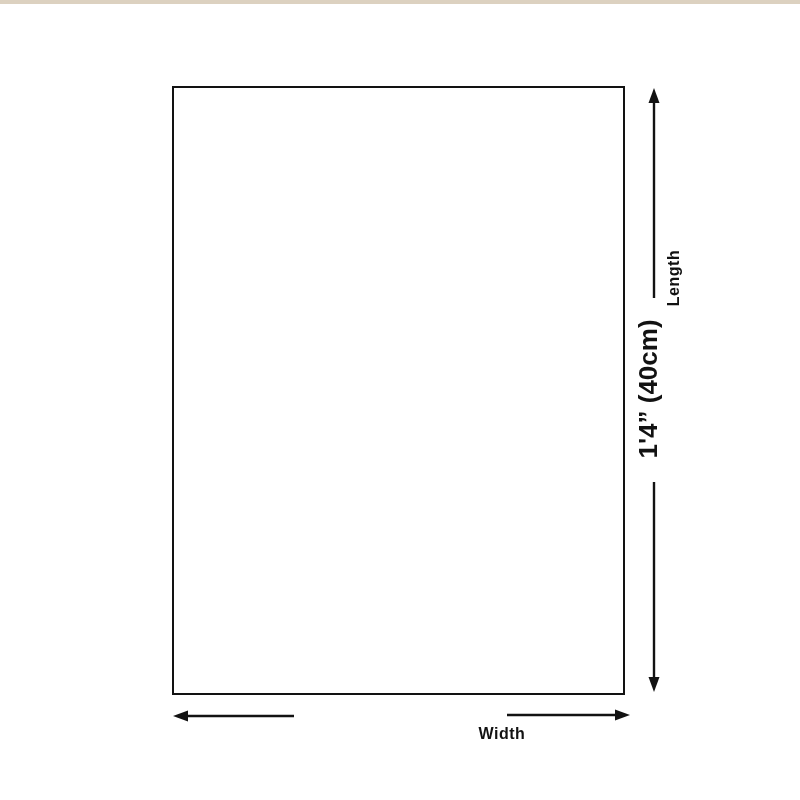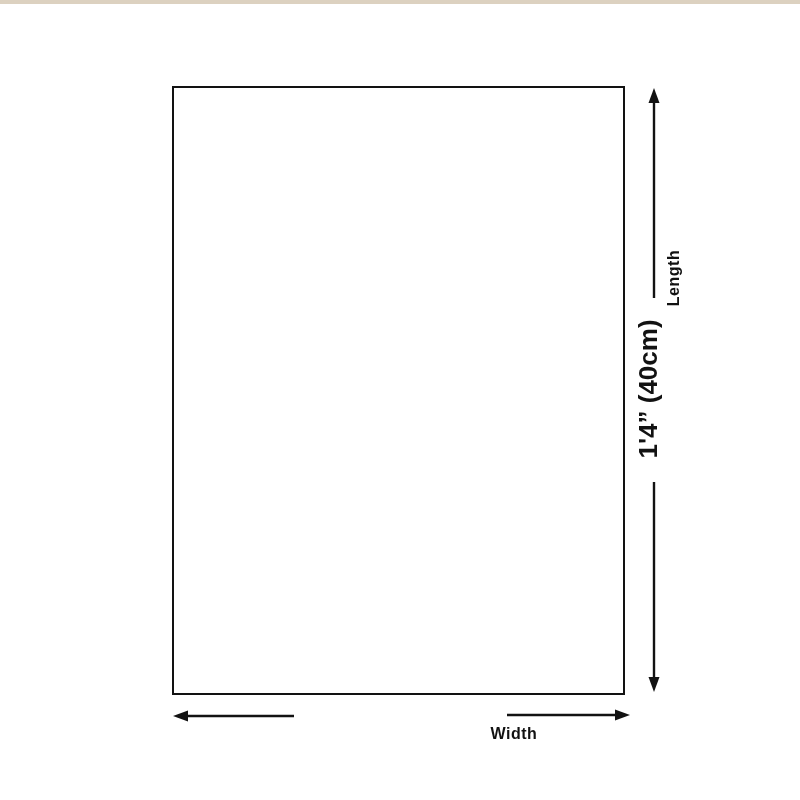--- a/index.html
+++ b/index.html
@@ -53,21 +53,21 @@
   }
   .length-label{
     left:674px;top:278px;
     transform:translate(-50%,-50%) rotate(-90deg);
   }
   .width-value{
     left:401px;top:718px;
     transform:translate(-50%,-50%);
   }
   .width-label{
-    left:514px;top:734px;
+    left:502px;top:734px;
     transform:translate(-50%,-50%);
   }
   svg line{stroke:var(--ink);stroke-width:2.4;}
   svg polygon{fill:var(--ink);}
 </style>
 </head>
 <body>
 
 <div class="stage">
 

